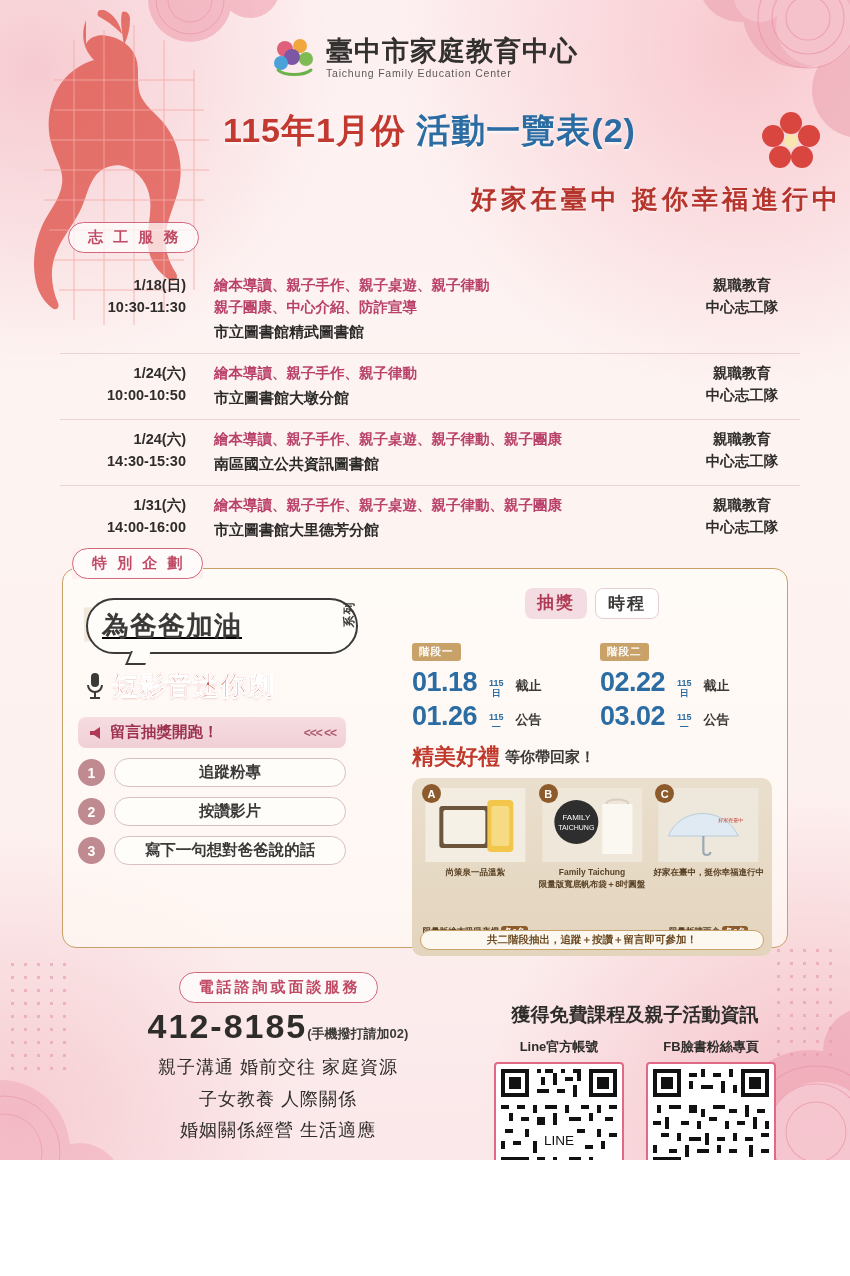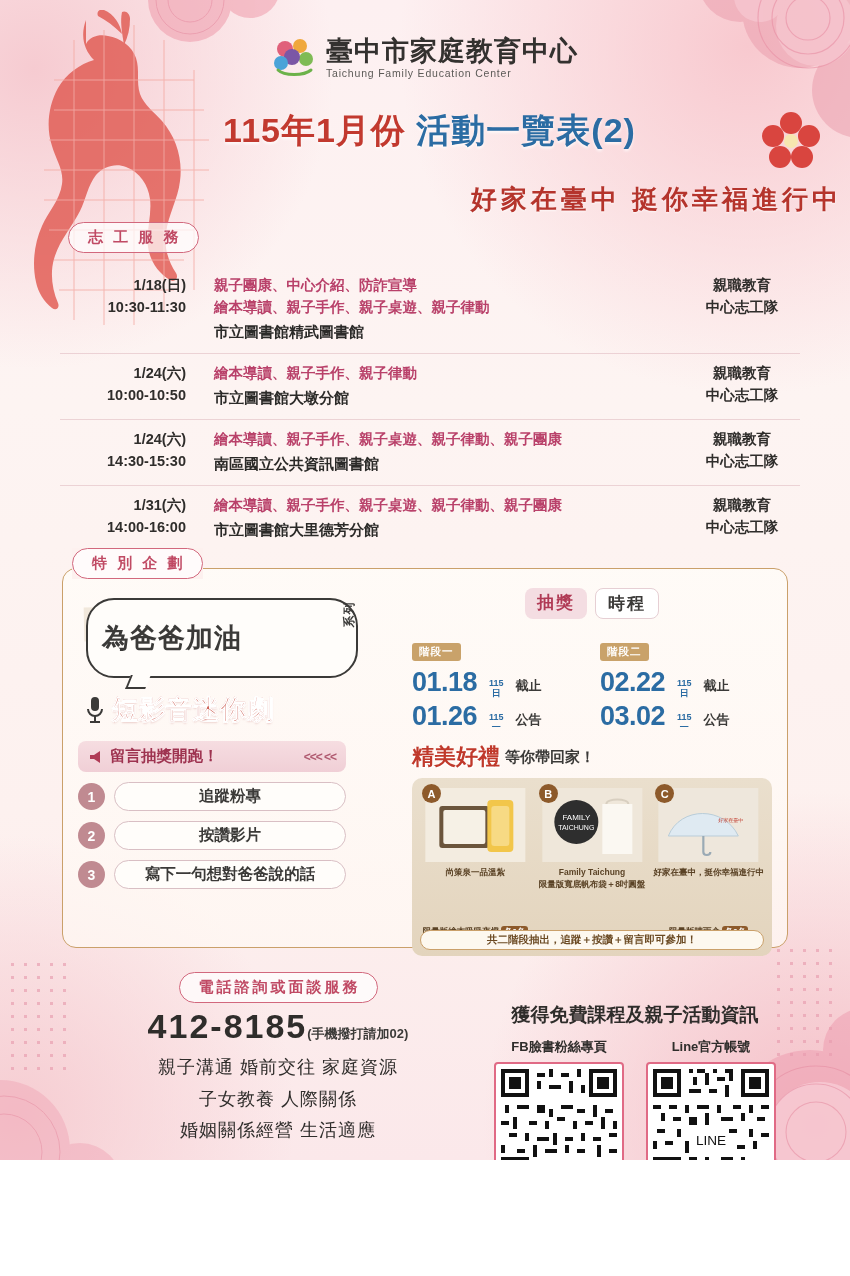--- a/index.html
+++ b/index.html
@@ -122,23 +122,24 @@
 
   .tape {
     position: absolute; left: 6px; top: 8px; width: 150px; height: 34px;
     background: #f0e6d8; transform: rotate(-1.2deg); opacity:.9;
   }
   .bubble {
     position: relative;
     border: 2.4px solid #3b3a38;
     border-radius: 28px;
     background: #fffdfa;
-    padding: 20px 14px;
+    padding: 8px 14px;
     width: 272px;
     margin-left: 8px;
+    text-decoration: underline;
   }
   .bubble-title {
     font-size: 27px; font-weight: 700; color: #3b3a38; letter-spacing: 1px;
     position: relative;
   }
   .series-badge {
     position: absolute; right: -6px; top: 6px;
     font-size: 12px; font-weight: 700; color: #3b3a38;
     transform: rotate(-90deg);
     letter-spacing: 1px;
@@ -416,22 +417,22 @@
   </div>
 
   <div class="schedule">
 
     <div class="srow">
       <div class="s-time">
         <div>1/18(日)</div>
         <div>10:30-11:30</div>
       </div>
       <div class="s-body">
+        <div class="s-topic">繪本導讀、親子手作、親子桌遊、親子律動</div>
         <div class="s-topic">親子團康、中心介紹、防詐宣導</div>
-        <div class="s-topic">繪本導讀、親子手作、親子桌遊、親子律動</div>
         <div class="s-place">市立圖書館精武圖書館</div>
       </div>
       <div class="s-org">
         <div>親職教育</div>
         <div>中心志工隊</div>
       </div>
     </div>
 
     <div class="srow">
       <div class="s-time">
@@ -660,91 +661,20 @@
         <div>親子溝通 婚前交往 家庭資源</div>
         <div>子女教養 人際關係</div>
         <div>婚姻關係經營  生活適應</div>
       </div>
     </div>
 
     <div class="b-right">
       <div class="qr-desc">獲得免費課程及親子活動資訊</div>
 
       <div class="qr-row">
-        <div class="qr-cell">
-          <div class="qr-label">FB臉書粉絲專頁</div>
-          <div class="qr-box">
-            <svg class="qr-canvas" viewBox="0 0 29 29" shape-rendering="crispEdges">
-              <rect width="29" height="29" fill="#fff"></rect>
-              <g fill="#111">
-                <rect x="0" y="0" width="7" height="7"></rect>
-                  <rect x="1" y="1" width="5" height="5" fill="#fff"></rect>
-                  <rect x="2" y="2" width="3" height="3"></rect>
-                <rect x="22" y="0" width="7" height="7"></rect>
-                  <rect x="23" y="1" width="5" height="5" fill="#fff"></rect>
-                  <rect x="24" y="2" width="3" height="3"></rect>
-                <rect x="0" y="22" width="7" height="7"></rect>
-                  <rect x="1" y="23" width="5" height="5" fill="#fff"></rect>
-                  <rect x="2" y="24" width="3" height="3"></rect>
-                <rect x="9" y="1" width="2" height="1"></rect>
-                  <rect x="12" y="0" width="1" height="2"></rect>
-                  <rect x="15" y="1" width="2" height="1"></rect>
-                  <rect x="19" y="0" width="1" height="2"></rect>
-                <rect x="9" y="3" width="1" height="2"></rect>
-                  <rect x="12" y="4" width="3" height="1"></rect>
-                  <rect x="17" y="3" width="1" height="3"></rect>
-                  <rect x="20" y="4" width="1" height="2"></rect>
-                <rect x="1" y="9" width="1" height="2"></rect>
-                  <rect x="4" y="9" width="3" height="1"></rect>
-                  <rect x="9" y="9" width="2" height="2"></rect>
-                  <rect x="12" y="10" width="1" height="2"></rect>
-                <rect x="15" y="9" width="3" height="1"></rect>
-                  <rect x="19" y="10" width="2" height="1"></rect>
-                  <rect x="23" y="9" width="1" height="3"></rect>
-                  <rect x="26" y="10" width="2" height="1"></rect>
-                <rect x="0" y="13" width="2" height="1"></rect>
-                  <rect x="3" y="12" width="1" height="3"></rect>
-                  <rect x="7" y="13" width="2" height="1"></rect>
-                  <rect x="11" y="13" width="1" height="2"></rect>
-                <rect x="14" y="12" width="2" height="1"></rect>
-                  <rect x="18" y="13" width="1" height="2"></rect>
-                  <rect x="21" y="13" width="2" height="1"></rect>
-                  <rect x="25" y="12" width="1" height="3"></rect>
-                  <rect x="28" y="13" width="1" height="2"></rect>
-                <rect x="2" y="16" width="2" height="1"></rect>
-                  <rect x="6" y="16" width="1" height="2"></rect>
-                  <rect x="9" y="17" width="3" height="1"></rect>
-                  <rect x="13" y="16" width="1" height="3"></rect>
-                <rect x="16" y="17" width="2" height="1"></rect>
-                  <rect x="20" y="16" width="1" height="2"></rect>
-                  <rect x="23" y="17" width="2" height="1"></rect>
-                  <rect x="27" y="16" width="2" height="1"></rect>
-                <rect x="0" y="19" width="1" height="2"></rect>
-                  <rect x="4" y="20" width="2" height="1"></rect>
-                  <rect x="8" y="19" width="1" height="3"></rect>
-                  <rect x="11" y="20" width="3" height="1"></rect>
-                <rect x="16" y="19" width="1" height="2"></rect>
-                  <rect x="19" y="20" width="2" height="1"></rect>
-                  <rect x="24" y="19" width="1" height="3"></rect>
-                  <rect x="27" y="20" width="2" height="1"></rect>
-                <rect x="9" y="23" width="2" height="1"></rect>
-                  <rect x="13" y="23" width="1" height="2"></rect>
-                  <rect x="16" y="23" width="3" height="1"></rect>
-                  <rect x="21" y="23" width="1" height="3"></rect>
-                  <rect x="25" y="24" width="2" height="1"></rect>
-                <rect x="10" y="26" width="1" height="3"></rect>
-                  <rect x="13" y="27" width="3" height="1"></rect>
-                  <rect x="18" y="26" width="1" height="2"></rect>
-                  <rect x="23" y="27" width="2" height="1"></rect>
-                  <rect x="26" y="26" width="2" height="2"></rect>
-              </g>
-            </svg>
-          </div>
-        </div>
-
         <div class="qr-cell">
           <div class="qr-label">Line官方帳號</div>
           <div class="qr-box">
             <svg class="qr-canvas" viewBox="0 0 29 29" shape-rendering="crispEdges">
               <rect width="29" height="29" fill="#fff"></rect>
               <g fill="#111">
                 <rect x="0" y="0" width="7" height="7"></rect>
                   <rect x="1" y="1" width="5" height="5" fill="#fff"></rect>
                   <rect x="2" y="2" width="3" height="3"></rect>
                 <rect x="22" y="0" width="7" height="7"></rect>
@@ -803,17 +733,88 @@
                   <rect x="17" y="25" width="1" height="2"></rect>
                   <rect x="20" y="27" width="2" height="1"></rect>
                   <rect x="24" y="25" width="2" height="2"></rect>
                   <rect x="27" y="27" width="2" height="1"></rect>
               </g>
               <rect x="10" y="15" width="9" height="5" fill="#fff"></rect>
               <text x="14.5" y="19" font-size="3.4" text-anchor="middle" fill="#111" font-family="Liberation Sans">LINE</text>
             </svg>
           </div>
         </div>
+
+        <div class="qr-cell">
+          <div class="qr-label">FB臉書粉絲專頁</div>
+          <div class="qr-box">
+            <svg class="qr-canvas" viewBox="0 0 29 29" shape-rendering="crispEdges">
+              <rect width="29" height="29" fill="#fff"></rect>
+              <g fill="#111">
+                <rect x="0" y="0" width="7" height="7"></rect>
+                  <rect x="1" y="1" width="5" height="5" fill="#fff"></rect>
+                  <rect x="2" y="2" width="3" height="3"></rect>
+                <rect x="22" y="0" width="7" height="7"></rect>
+                  <rect x="23" y="1" width="5" height="5" fill="#fff"></rect>
+                  <rect x="24" y="2" width="3" height="3"></rect>
+                <rect x="0" y="22" width="7" height="7"></rect>
+                  <rect x="1" y="23" width="5" height="5" fill="#fff"></rect>
+                  <rect x="2" y="24" width="3" height="3"></rect>
+                <rect x="9" y="1" width="2" height="1"></rect>
+                  <rect x="12" y="0" width="1" height="2"></rect>
+                  <rect x="15" y="1" width="2" height="1"></rect>
+                  <rect x="19" y="0" width="1" height="2"></rect>
+                <rect x="9" y="3" width="1" height="2"></rect>
+                  <rect x="12" y="4" width="3" height="1"></rect>
+                  <rect x="17" y="3" width="1" height="3"></rect>
+                  <rect x="20" y="4" width="1" height="2"></rect>
+                <rect x="1" y="9" width="1" height="2"></rect>
+                  <rect x="4" y="9" width="3" height="1"></rect>
+                  <rect x="9" y="9" width="2" height="2"></rect>
+                  <rect x="12" y="10" width="1" height="2"></rect>
+                <rect x="15" y="9" width="3" height="1"></rect>
+                  <rect x="19" y="10" width="2" height="1"></rect>
+                  <rect x="23" y="9" width="1" height="3"></rect>
+                  <rect x="26" y="10" width="2" height="1"></rect>
+                <rect x="0" y="13" width="2" height="1"></rect>
+                  <rect x="3" y="12" width="1" height="3"></rect>
+                  <rect x="7" y="13" width="2" height="1"></rect>
+                  <rect x="11" y="13" width="1" height="2"></rect>
+                <rect x="14" y="12" width="2" height="1"></rect>
+                  <rect x="18" y="13" width="1" height="2"></rect>
+                  <rect x="21" y="13" width="2" height="1"></rect>
+                  <rect x="25" y="12" width="1" height="3"></rect>
+                  <rect x="28" y="13" width="1" height="2"></rect>
+                <rect x="2" y="16" width="2" height="1"></rect>
+                  <rect x="6" y="16" width="1" height="2"></rect>
+                  <rect x="9" y="17" width="3" height="1"></rect>
+                  <rect x="13" y="16" width="1" height="3"></rect>
+                <rect x="16" y="17" width="2" height="1"></rect>
+                  <rect x="20" y="16" width="1" height="2"></rect>
+                  <rect x="23" y="17" width="2" height="1"></rect>
+                  <rect x="27" y="16" width="2" height="1"></rect>
+                <rect x="0" y="19" width="1" height="2"></rect>
+                  <rect x="4" y="20" width="2" height="1"></rect>
+                  <rect x="8" y="19" width="1" height="3"></rect>
+                  <rect x="11" y="20" width="3" height="1"></rect>
+                <rect x="16" y="19" width="1" height="2"></rect>
+                  <rect x="19" y="20" width="2" height="1"></rect>
+                  <rect x="24" y="19" width="1" height="3"></rect>
+                  <rect x="27" y="20" width="2" height="1"></rect>
+                <rect x="9" y="23" width="2" height="1"></rect>
+                  <rect x="13" y="23" width="1" height="2"></rect>
+                  <rect x="16" y="23" width="3" height="1"></rect>
+                  <rect x="21" y="23" width="1" height="3"></rect>
+                  <rect x="25" y="24" width="2" height="1"></rect>
+                <rect x="10" y="26" width="1" height="3"></rect>
+                  <rect x="13" y="27" width="3" height="1"></rect>
+                  <rect x="18" y="26" width="1" height="2"></rect>
+                  <rect x="23" y="27" width="2" height="1"></rect>
+                  <rect x="26" y="26" width="2" height="2"></rect>
+              </g>
+            </svg>
+          </div>
+        </div>
       </div>
     </div>
   </div>
 
 </div>
 
 </body></html>

